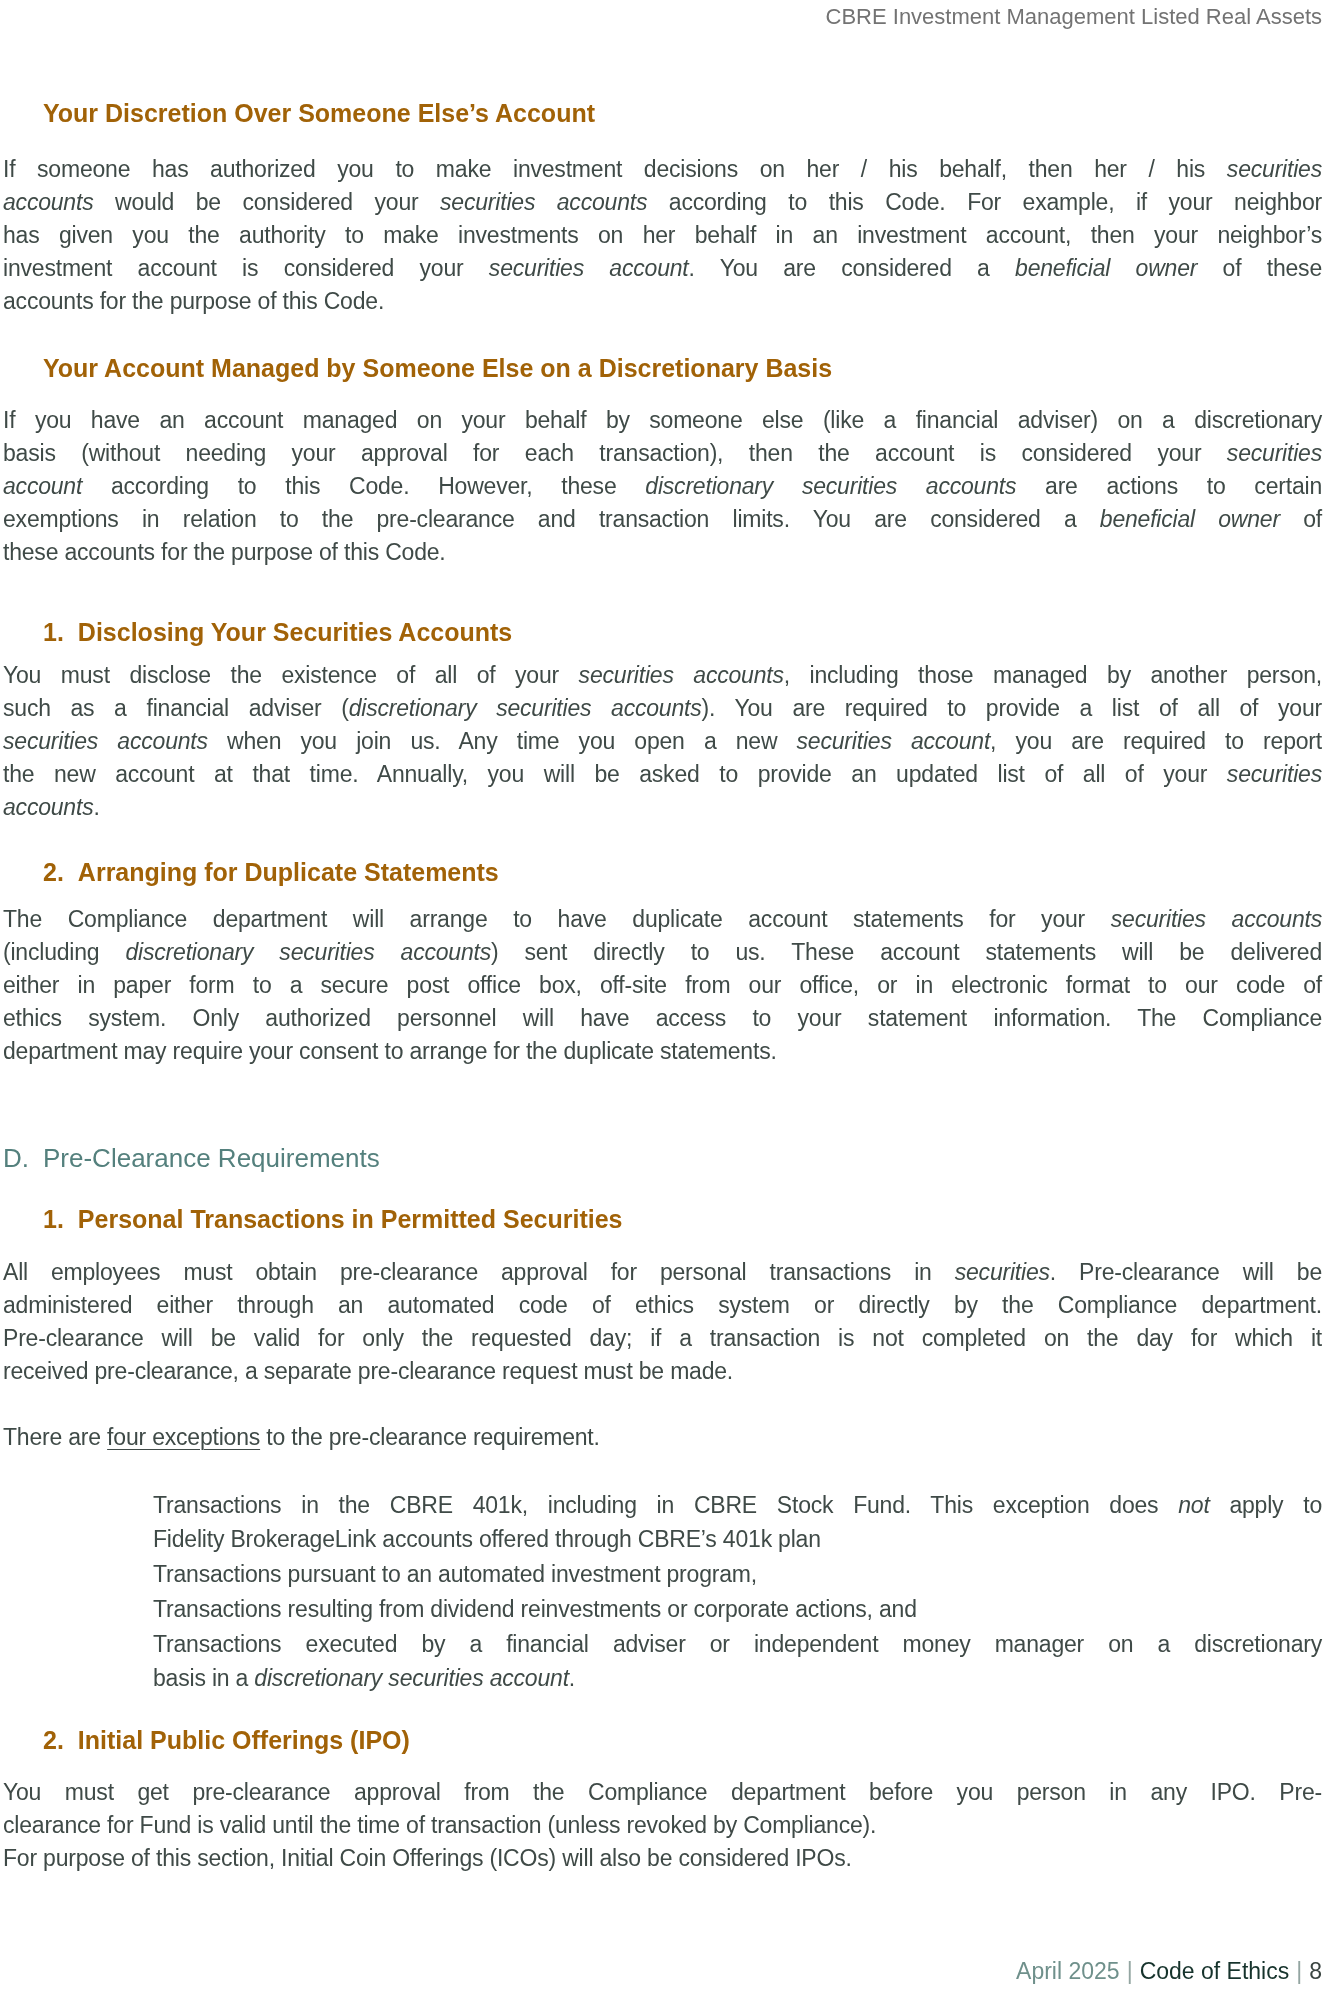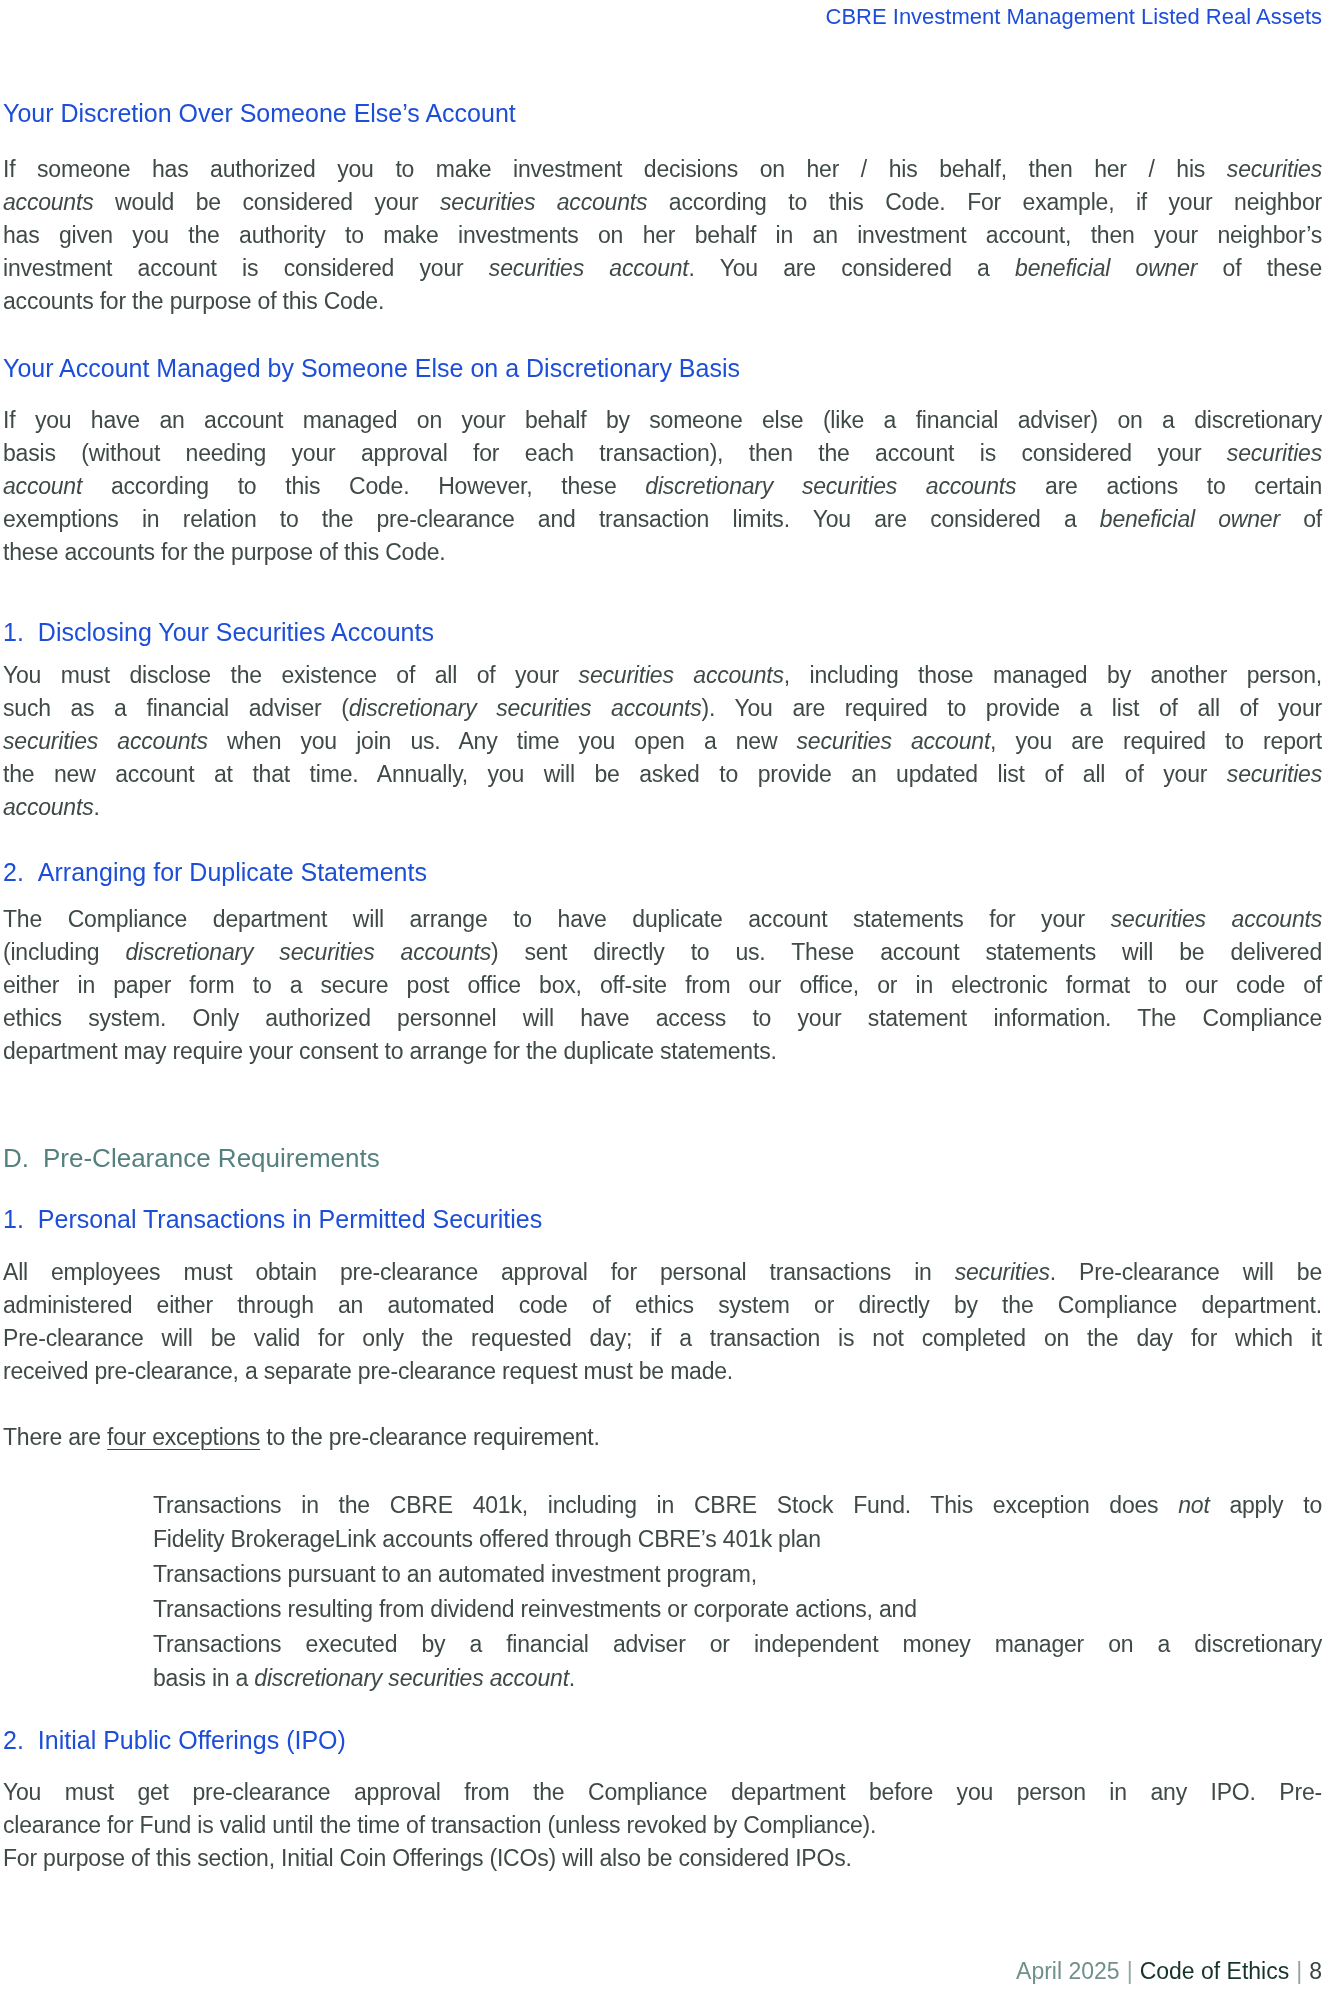--- a/index.html
+++ b/index.html
@@ -11,29 +11,30 @@
     background: #ffffff;
     overflow: hidden;
     font-family: "Liberation Sans", sans-serif;
     color: #3f4a47;
   }
   .block { position: absolute; left: 3px; right: 4px; }
 
   .doc-header {
     font-size: 22px;
     line-height: 30px;
-    color: #1d4ed8;
+    color: #737373;
     text-align: right;
   }
 
   .h-light {
     font-size: 25px;
     line-height: 32px;
-    color: #1d4ed8;
-    font-weight: 400;
+    color: #a16207;
+    font-weight: 700;
+    margin-left: 40px;
   }
   .h-big {
     font-size: 26px;
     line-height: 40px;
     color: #54807d;
     font-weight: 400;
   }
   .h-num { display: inline-block; margin-right: 14px; }
 
   .body-text {

